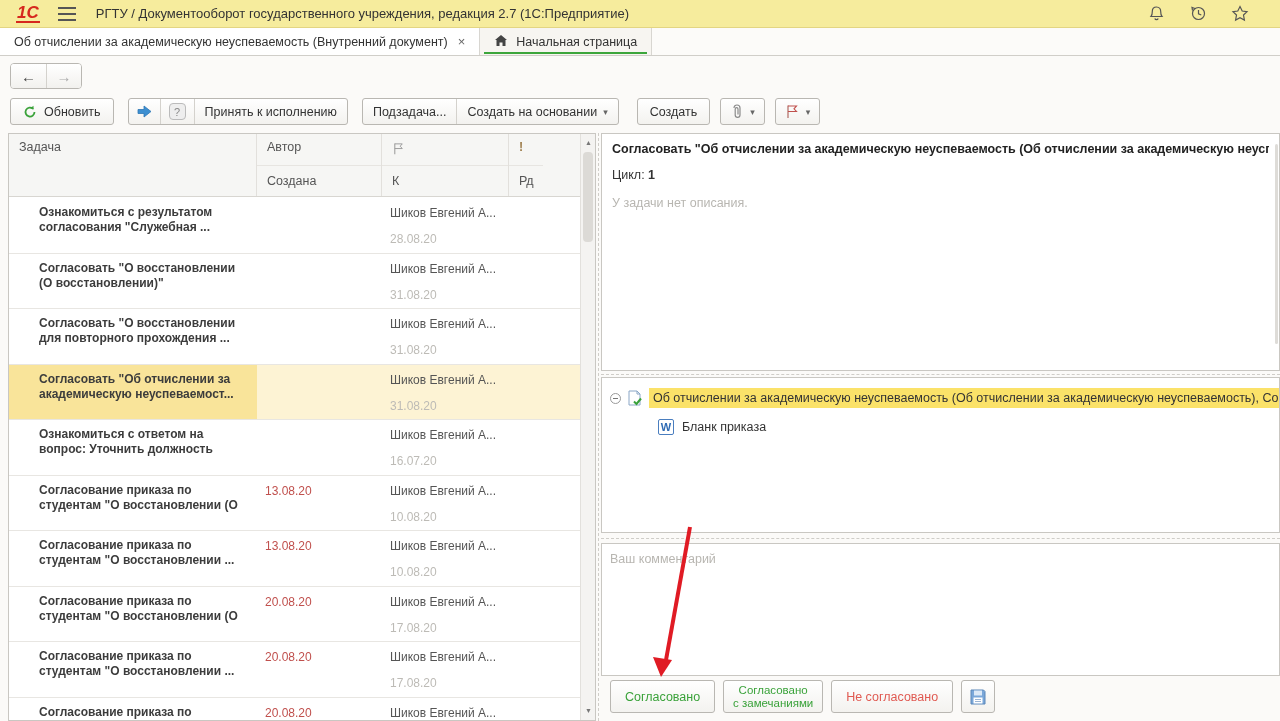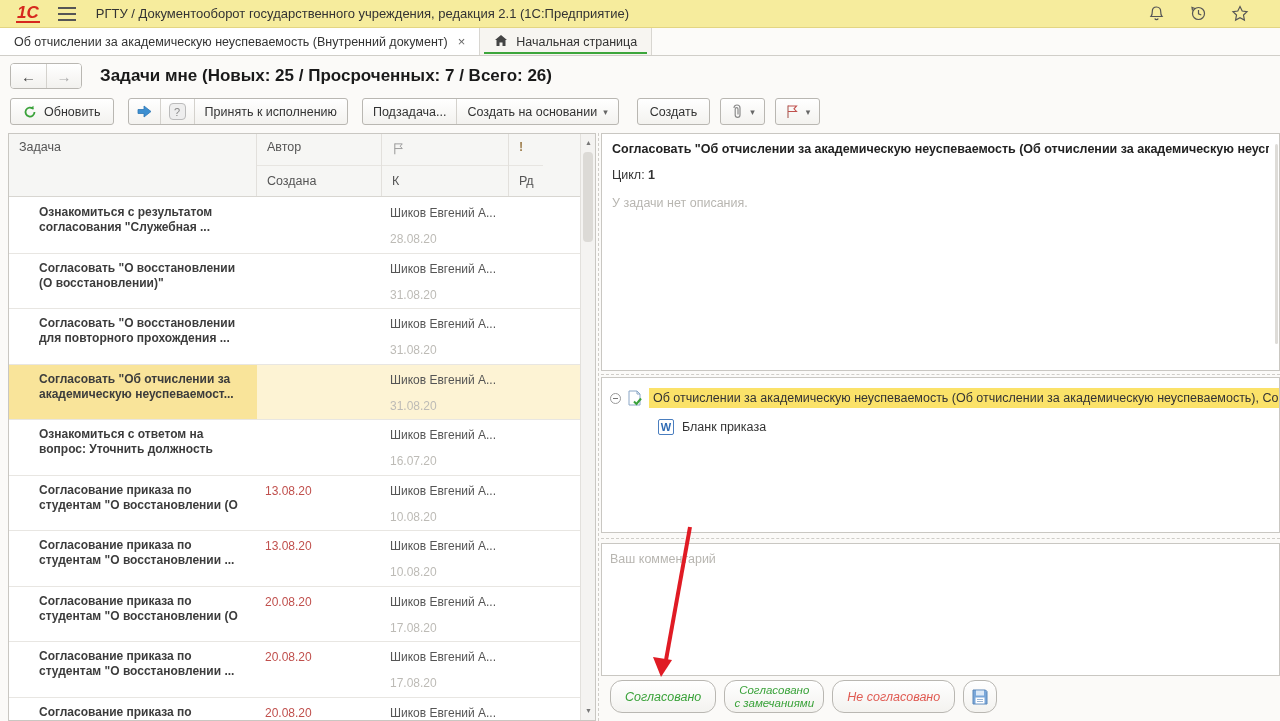--- a/index.html
+++ b/index.html
@@ -83,42 +83,42 @@
   .attach-row2 { display:flex; align-items:center; height:26px; margin-left:48px; margin-top:4px; cursor:pointer; }
   .w-ico { width:16px; height:16px; border:1px solid #4a7ebf; border-radius:2px; background:#fff; color:#2f6cb5; font-size:11px; font-weight:bold; display:flex; align-items:center; justify-content:center; margin-right:8px; }
   .file-label { font-size:12.5px; color:#333; }
   .comment { top:543px; height:133px; }
   .comment textarea { width:100%; height:100%; border:none; outline:none; resize:none; font-family:"Liberation Sans",sans-serif; font-size:12.5px; padding:8px; color:#333; }
   .comment textarea::placeholder { color:#b8b6b1; }
   .rscroll { position:absolute; right:1px; width:3px; background:#dedcd8; border-radius:2px; }
 
   
   .actions { position:absolute; left:610px; top:680px; display:flex; gap:8px; align-items:stretch; }
-  .act-btn { border:1px solid #b9b7b2; border-radius:12px; background:linear-gradient(#ffffff,#f3f2ef); min-width:100px; padding:0 14px; display:flex; flex-direction:column; align-items:center; justify-content:center; height:33px; cursor:pointer; font-size:12.5px;font-style:italic; }
+  .act-btn { border:1px solid #b9b7b2; border-radius:3px; background:linear-gradient(#ffffff,#f3f2ef); min-width:100px; padding:0 14px; display:flex; flex-direction:column; align-items:center; justify-content:center; height:33px; cursor:pointer; font-size:12.5px; }
   .act-green { color:#3aa23a; }
   .act-red { color:#e05a52; }
   .two-line { font-size:11.5px; line-height:13px; padding:0 8px; }
   .save-btn { width:34px; min-width:34px; padding:0; }
 
   
   .annotation { position:absolute; left:0; top:0; width:1280px; height:721px; pointer-events:none; }
 </style>
 </head>
 <body>
 
 <div class="app">
 
   <div class="topbar">
     <span class="logo">1С</span>
     <span class="burger">
         <i></i>
         <i></i>
         <i></i>
       </span>
-    <span class="topbar-title">РГТУ / Документооборот государственного учреждения, редакция 2.1  (1С:Предприятие)</span>
+    <span class="topbar-title">РГТУ / Документооборот государственного учреждения, редакция 2.7  (1С:Предприятие)</span>
     <span class="topbar-icons">
       <span class="tb-icon">
         <svg width="17" height="17" viewBox="0 0 17 17">
             <path d="M8.5 2 C5.6 2 4.3 4.2 4.3 6.5 C4.3 10 3 11.5 3 11.5 L14 11.5 C14 11.5 12.7 10 12.7 6.5 C12.7 4.2 11.4 2 8.5 2 Z" fill="none" stroke="#555" stroke-width="1.2"></path>
             <path d="M6.8 13.5 a1.8 1.8 0 0 0 3.4 0" fill="none" stroke="#555" stroke-width="1.2"></path>
           </svg>
       </span>
       <span class="tb-icon">
         <svg width="17" height="17" viewBox="0 0 17 17">
             <circle cx="8.5" cy="8.5" r="6" fill="none" stroke="#555" stroke-width="1.2"></circle>
@@ -152,21 +152,20 @@
       </span>
       <span>Начальная страница</span>
     </div>
   </div>
 
   <div class="navrow">
     <span class="navbtns">
       <span class="navbtn back">←</span>
       <span class="navbtn fwd">→</span>
     </span>
-    <span class="page-title">Задачи мне (Новых: 25 / Просроченных: 7 / Всего: 26)</span>
   </div>
 
   <div class="toolbar">
     <span class="btn">
       <svg width="14" height="14" viewBox="0 0 14 14" style="margin-right:7px">
           <path d="M11.5 7 a4.5 4.5 0 1 1 -1.4 -3.2" fill="none" stroke="#3aa23a" stroke-width="1.8"></path>
           <path d="M10.5 0.8 L10.6 4.4 L7.2 3.2 Z" fill="#3aa23a"></path>
         </svg>
       <span>Обновить</span>
     </span>

